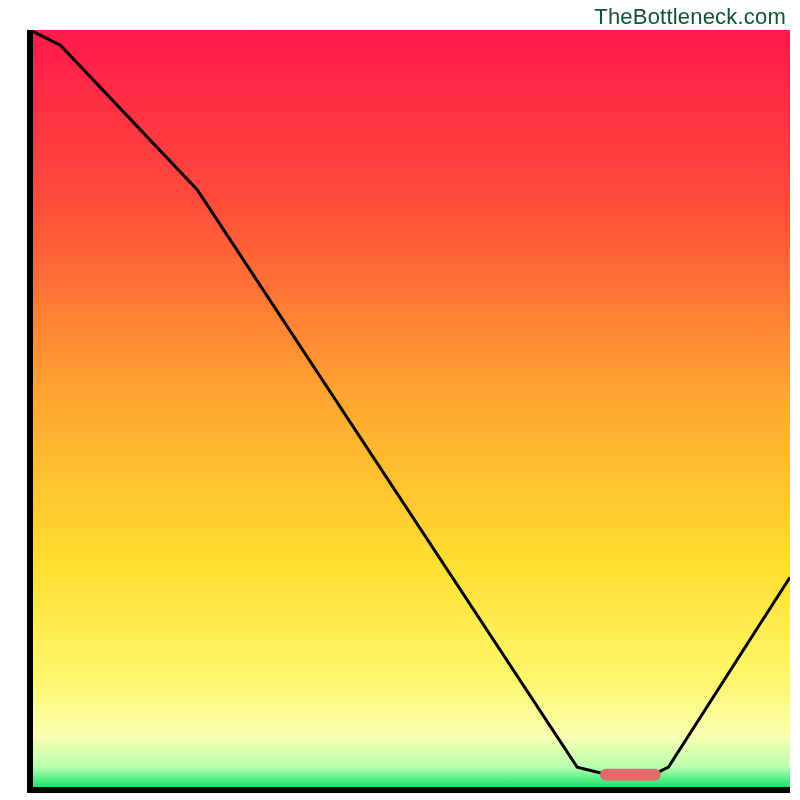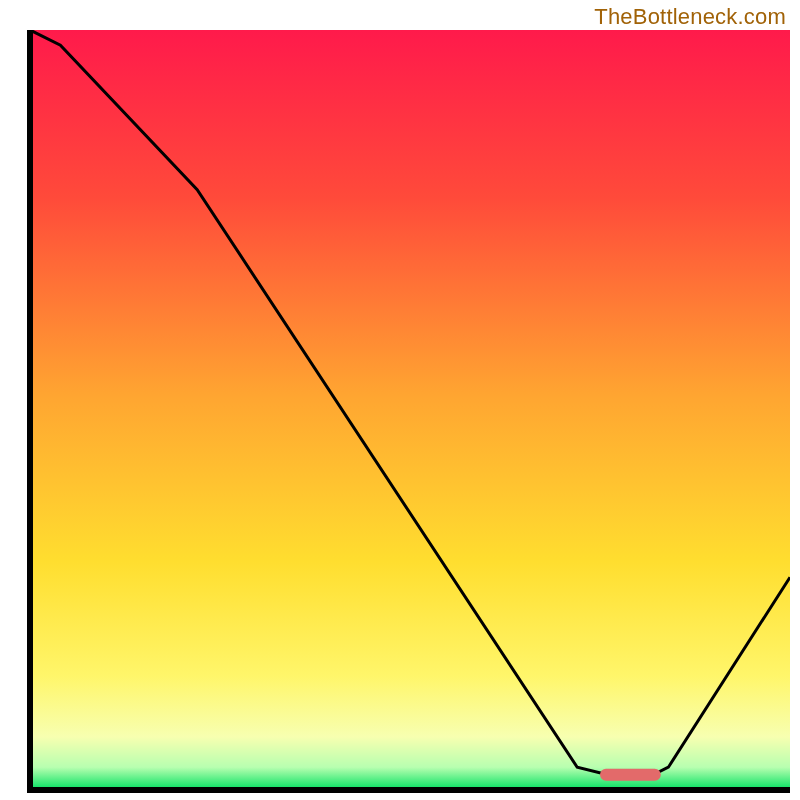--- a/index.html
+++ b/index.html
@@ -10,21 +10,21 @@
     background: #ffffff;
     overflow: hidden;
     font-family: Arial, Helvetica, sans-serif;
   }
   .watermark {
     position: absolute;
     top: 4px;
     right: 14px;
     font-size: 22px;
     font-weight: 500;
-    color: #a16207;
+    color: #14532d;
     letter-spacing: 0.2px;
   }
   .chart-wrap {
     position: absolute;
     left: 0;
     top: 0;
     width: 800px;
     height: 800px;
   }
   svg { display: block; }

